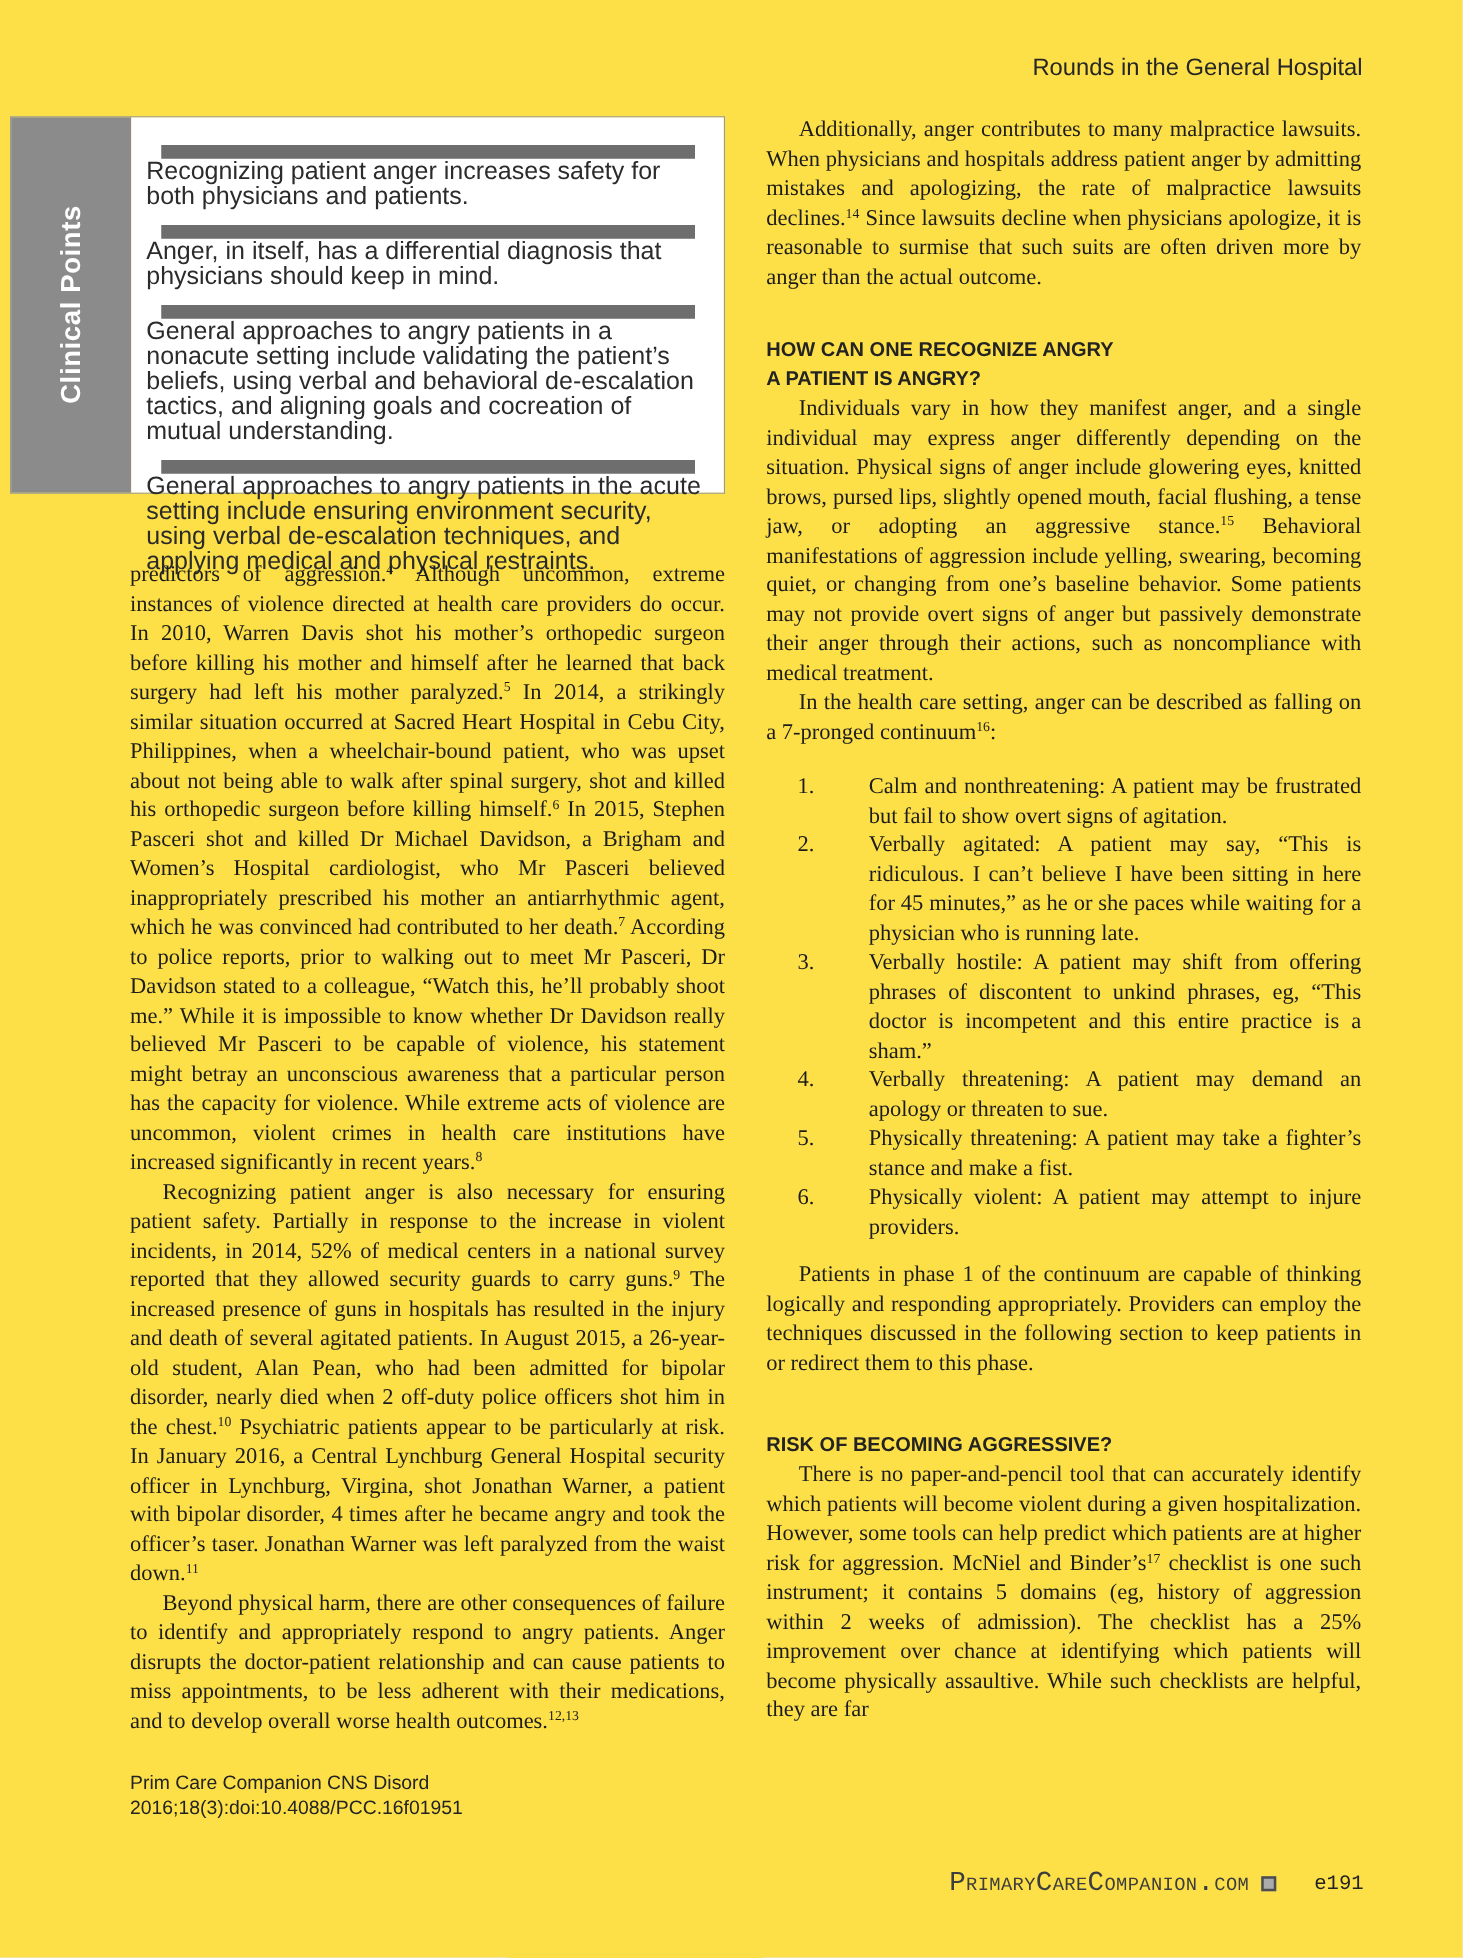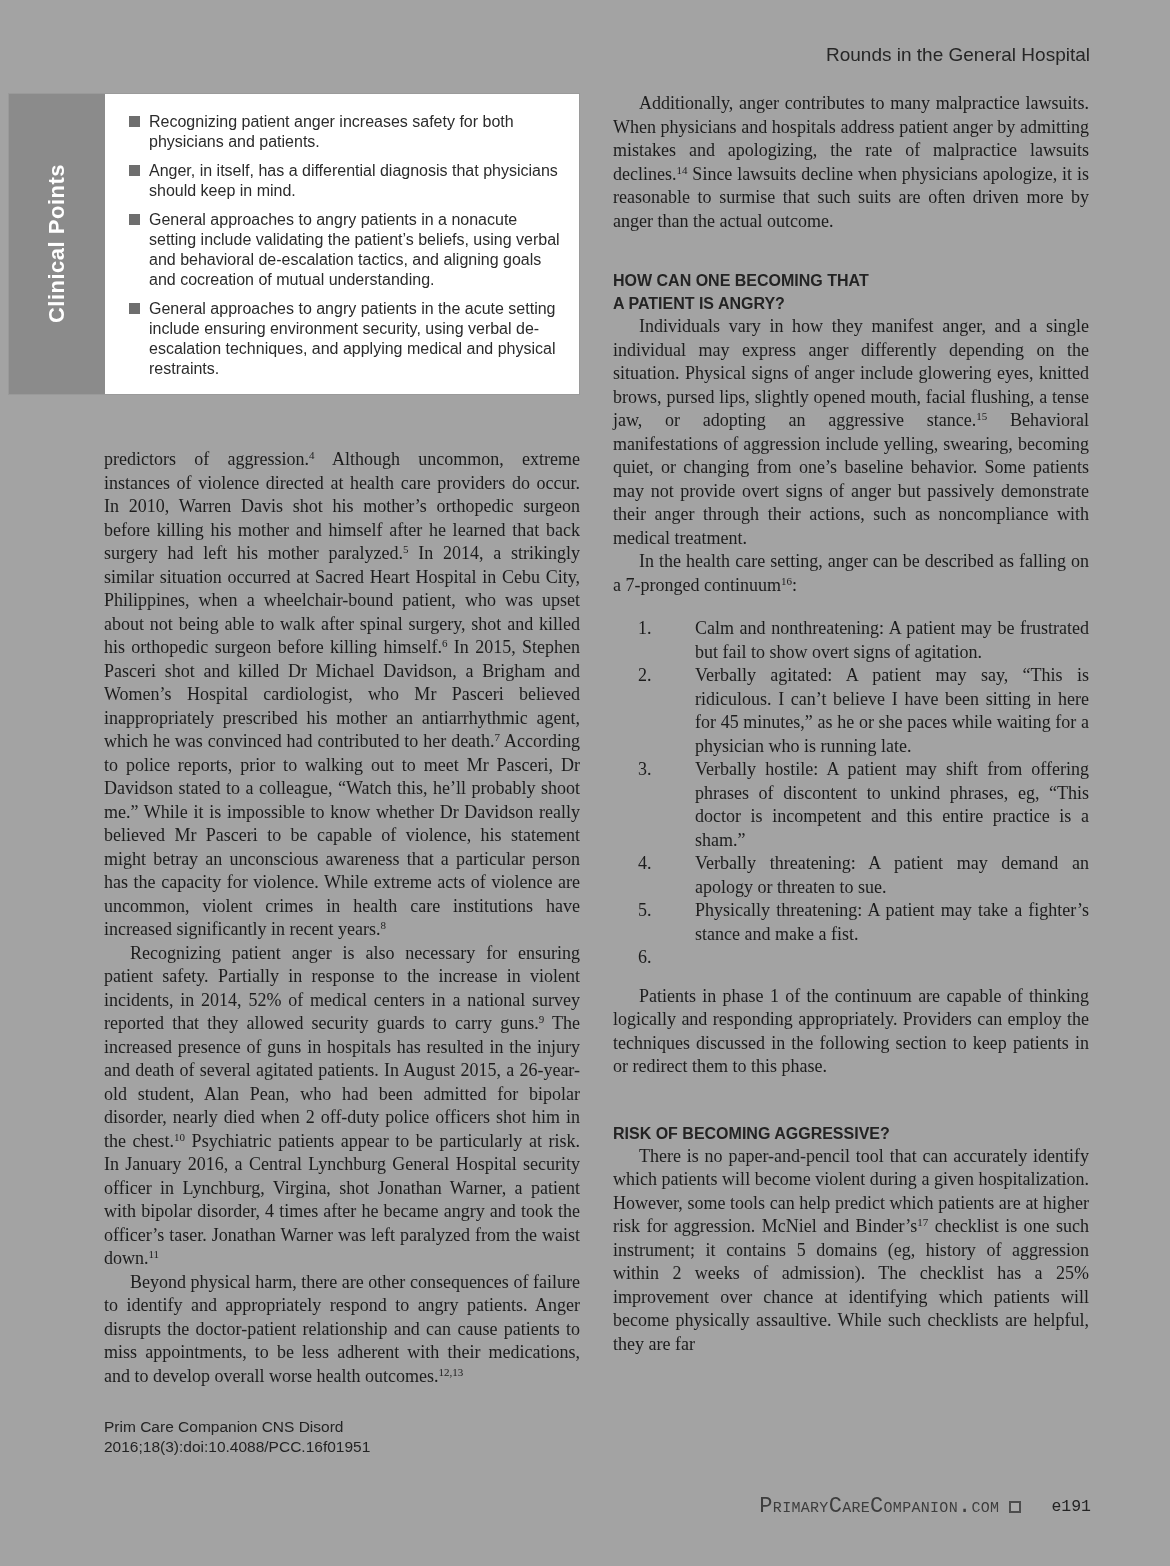--- a/index.html
+++ b/index.html
@@ -1,18 +1,18 @@
 <!DOCTYPE html>
 <html><head>
 <meta charset="utf-8">
 <style>
   html,body { margin:0; padding:0; background:#e8e8e8; }
   .page {
     position:relative; width:1170px; height:1566px; margin:0 auto;
-    background:#a3a3a3; overflow:hidden;
+    background:#fde047; overflow:hidden;
     font-family:"Liberation Serif", serif; color:#1c1c1c;
   }
   
   .running-head {
     position:absolute; top:44px; right:80px;
     font-family:"Liberation Sans", sans-serif;
     font-size:19px; color:#262626;
   }
   
   .clinical-box {
@@ -28,21 +28,21 @@
     font-family:"Liberation Sans", sans-serif; font-weight:bold;
     font-size:22px; color:#ffffff; letter-spacing:0.5px; white-space:nowrap;
   }
   .clinical-content {
     flex:1; background:#ffffff; box-sizing:border-box;
     padding:18px 14px 8px 12px;
   }
   .cp-item {
     display:flex; margin-bottom:9px;
     font-family:"Liberation Sans", sans-serif;
-    font-size:16px; line-height:20px; color:#2b2b2b;
+    font-size:20px; line-height:20px; color:#2b2b2b;flex-direction:column;
   }
   .cp-bullet { flex:0 0 11px; height:11px; background:#6e6e6e; margin:4px 9px 0 12px; }
   .cp-text { flex:1; }
   
   .col {
     position:absolute; width:476px;
     font-size:18px; line-height:23.5px; text-align:justify;
   }
   .col-left  { left:104px; top:448px; }
   .col-right { left:613px; top:92px; }
@@ -117,21 +117,21 @@
   <div class="col col-left">
     <p class="body-par"><span>predictors of aggression.</span><sup>4</sup><span> Although uncommon, extreme instances of violence directed at health care providers do occur. In 2010, Warren Davis shot his mother’s orthopedic surgeon before killing his mother and himself after he learned that back surgery had left his mother paralyzed.</span><sup>5</sup><span> In 2014, a strikingly similar situation occurred at Sacred Heart Hospital in Cebu City, Philippines, when a wheelchair-bound patient, who was upset about not being able to walk after spinal surgery, shot and killed his orthopedic surgeon before killing himself.</span><sup>6</sup><span> In 2015, Stephen Pasceri shot and killed Dr Michael Davidson, a Brigham and Women’s Hospital cardiologist, who Mr Pasceri believed inappropriately prescribed his mother an antiarrhythmic agent, which he was convinced had contributed to her death.</span><sup>7</sup><span> According to police reports, prior to walking out to meet Mr Pasceri, Dr Davidson stated to a colleague, “Watch this, he’ll probably shoot me.” While it is impossible to know whether Dr Davidson really believed Mr Pasceri to be capable of violence, his statement might betray an unconscious awareness that a particular person has the capacity for violence. While extreme acts of violence are uncommon, violent crimes in health care institutions have increased significantly in recent years.</span><sup>8</sup></p>
     <p class="body-par indent"><span>Recognizing patient anger is also necessary for ensuring patient safety. Partially in response to the increase in violent incidents, in 2014, 52% of medical centers in a national survey reported that they allowed security guards to carry guns.</span><sup>9</sup><span> The increased presence of guns in hospitals has resulted in the injury and death of several agitated patients. In August 2015, a 26-year-old student, Alan Pean, who had been admitted for bipolar disorder, nearly died when 2 off-duty police officers shot him in the chest.</span><sup>10</sup><span> Psychiatric patients appear to be particularly at risk. In January 2016, a Central Lynchburg General Hospital security officer in Lynchburg, Virgina, shot Jonathan Warner, a patient with bipolar disorder, 4 times after he became angry and took the officer’s taser. Jonathan Warner was left paralyzed from the waist down.</span><sup>11</sup></p>
     <p class="body-par indent"><span>Beyond physical harm, there are other consequences of failure to identify and appropriately respond to angry patients. Anger disrupts the doctor-patient relationship and can cause patients to miss appointments, to be less adherent with their medications, and to develop overall worse health outcomes.</span><sup>12,13</sup></p>
   </div>
 
   <div class="col col-right">
     <p class="body-par indent"><span>Additionally, anger contributes to many malpractice lawsuits. When physicians and hospitals address patient anger by admitting mistakes and apologizing, the rate of malpractice lawsuits declines.</span><sup>14</sup><span> Since lawsuits decline when physicians apologize, it is reasonable to surmise that such suits are often driven more by anger than the actual outcome.</span></p>
 
     <h2 class="section-heading mt-h1">
-      <span style="display:block">HOW CAN ONE BECOMING THAT</span>
+      <span style="display:block">HOW CAN ONE RECOGNIZE ANGRY</span>
       <span style="display:block">A PATIENT IS ANGRY?</span>
     </h2>
 
     <p class="body-par indent after-h"><span>Individuals vary in how they manifest anger, and a single individual may express anger differently depending on the situation. Physical signs of anger include glowering eyes, knitted brows, pursed lips, slightly opened mouth, facial flushing, a tense jaw, or adopting an aggressive stance.</span><sup>15</sup><span> Behavioral manifestations of aggression include yelling, swearing, becoming quiet, or changing from one’s baseline behavior. Some patients may not provide overt signs of anger but passively demonstrate their anger through their actions, such as noncompliance with medical treatment.</span></p>
     <p class="body-par indent"><span>In the health care setting, anger can be described as falling on a 7-pronged continuum</span><sup>16</sup><span>:</span></p>
 
     <div class="continuum">
       <div class="c-item">
         <span class="c-num">1.</span>
         <span class="c-text">Calm and nonthreatening: A patient may be frustrated but fail to show overt signs of agitation.</span>
@@ -147,20 +147,21 @@
       <div class="c-item">
         <span class="c-num">4.</span>
         <span class="c-text">Verbally threatening: A patient may demand an apology or threaten to sue.</span>
       </div>
       <div class="c-item">
         <span class="c-num">5.</span>
         <span class="c-text">Physically threatening: A patient may take a fighter’s stance and make a fist.</span>
       </div>
       <div class="c-item">
         <span class="c-num">6.</span>
+        <span class="c-text">Physically violent: A patient may attempt to injure providers.</span>
       </div>
     </div>
 
     <p class="body-par indent"><span>Patients in phase 1 of the continuum are capable of thinking logically and responding appropriately. Providers can employ the techniques discussed in the following section to keep patients in or redirect them to this phase.</span></p>
 
     <h2 class="section-heading mt-h2">
       <span style="display:block">RISK OF BECOMING AGGRESSIVE?</span>
     </h2>
 
     <p class="body-par indent after-h"><span>There is no paper-and-pencil tool that can accurately identify which patients will become violent during a given hospitalization. However, some tools can help predict which patients are at higher risk for aggression. McNiel and Binder’s</span><sup>17</sup><span> checklist is one such instrument; it contains 5 domains (eg, history of aggression within 2 weeks of admission). The checklist has a 25% improvement over chance at identifying which patients will become physically assaultive. While such checklists are helpful, they are far</span></p>

